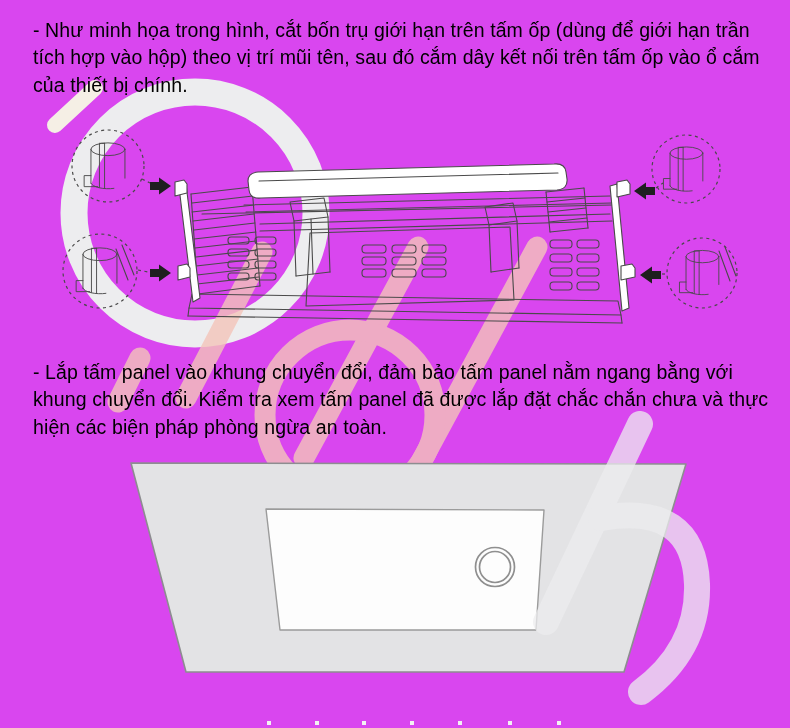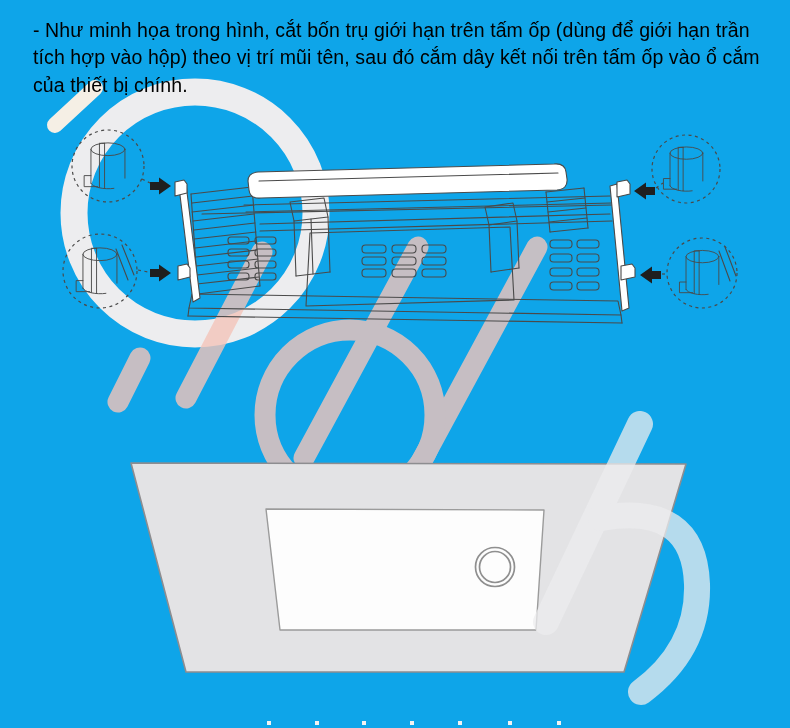--- a/index.html
+++ b/index.html
@@ -1,17 +1,17 @@
 <!DOCTYPE html>
 <html style="--text: #000000; --line-art: #4a4a4a; --arrow-fill: #1f1f1f; --panel-gray: #e3e3e5; --panel-stroke: #8d8d90; --panel-inner: #fdfdfd; --watermark-pink: #f4c5ba; --watermark-gray: #ededef; --watermark-beige: #f5efe5; --speck: #f2f2f2;"><head>
 <meta charset="utf-8">
 <style>
   html,body{margin:0;padding:0;background:#fff;}
   .canvas{
-    position:relative;width:790px;height:728px;overflow:hidden;background:#0ea5e9;
+    position:relative;width:790px;height:728px;overflow:hidden;background:#d946ef;
     font-family:"Liberation Sans",sans-serif;
   }
   .wm{position:absolute;left:0;top:0;pointer-events:none;}
   .para{
     position:absolute;left:33px;width:740px;margin:0;
     font-size:19.5px;line-height:27.4px;letter-spacing:0.1px;
     color:var(--text,#000);z-index:3;
   }
   .p1{top:17px;}
   .p2{top:359px;}
@@ -191,20 +191,21 @@
       </g>
       <g>
         <circle class="dash" cx="652" cy="165" r="35"></circle>
         <use href="#postglyph" transform="translate(627,136.3) scale(0.82)"></use>
         <path class="lw" d="M669,143 L680,173"></path>
           <path class="lw" d="M675,139 L686,168"></path>
       </g>
     </svg>
   </figure>
 
+  <p class="para p2">- Lắp tấm panel vào khung chuyển đổi, đảm bảo tấm panel nằm ngang bằng với khung chuyển đổi. Kiểm tra xem tấm panel đã được lắp đặt chắc chắn chưa và thực hiện các biện pháp phòng ngừa an toàn.</p>
 
   <figure class="fig2" aria-label="panel mounted flush in ceiling conversion frame">
     <svg width="600" height="230" viewBox="0 0 600 230">
       <polygon class="trap" points="31,13 586,14 524,222 86,222"></polygon>
       <polygon class="ppanel" points="166,59 444,60 436,180 180,180"></polygon>
       <g>
         <circle class="ring" cx="395" cy="117" r="19.5"></circle>
         <circle class="ring" cx="395" cy="117" r="15.5"></circle>
       </g>
     </svg>

